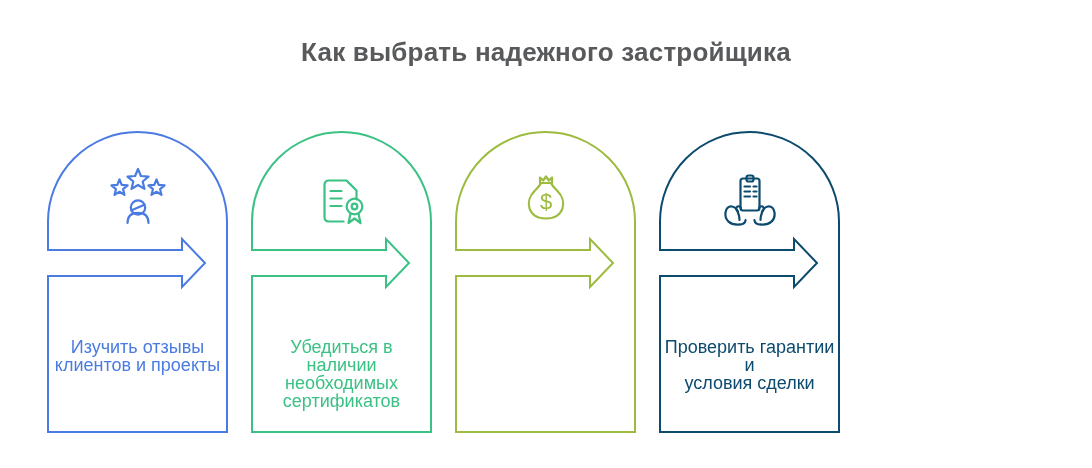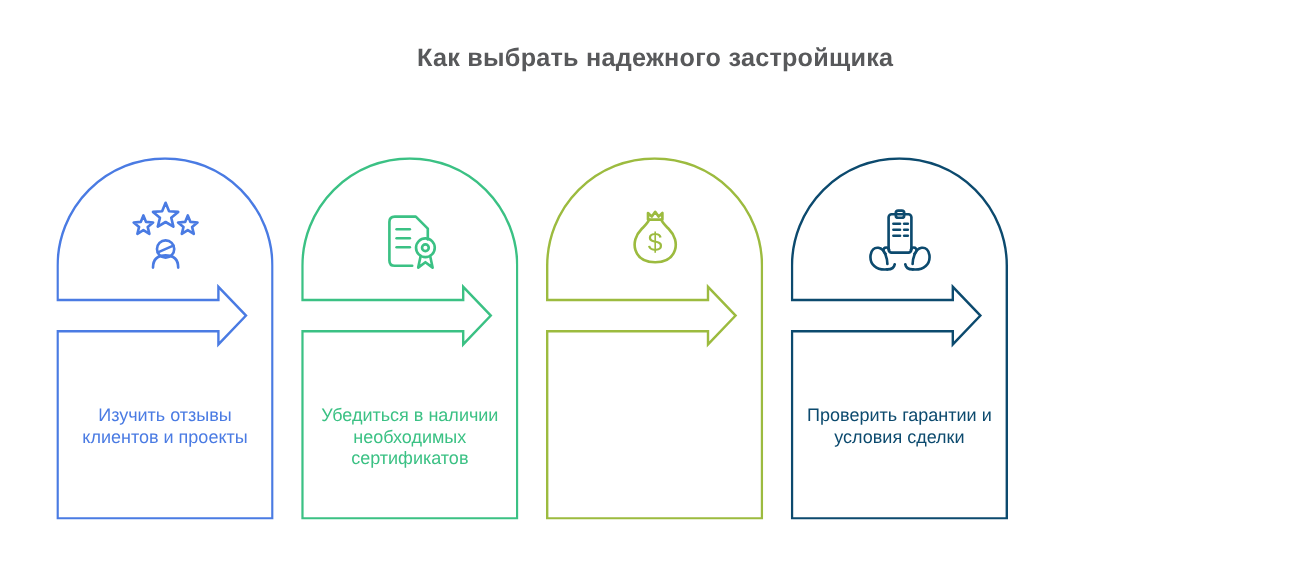--- a/index.html
+++ b/index.html
@@ -11,21 +11,21 @@
     overflow: hidden;
     font-family: "Liberation Sans", sans-serif;
   }
   .title {
     position: absolute;
     top: 37px;
     left: 0;
     width: 100%;
     margin: 0;
     text-align: center;
-    font-size: 21px;
+    font-size: 26px;
     font-weight: 700;
     letter-spacing: 0.2px;
   }
   .cards-row {
     position: absolute;
     left: 47px;
     top: 131px;
     display: flex;
     gap: 23px;
   }
@@ -72,21 +72,21 @@
     fill: currentColor;
     stroke: none;
     font-family: "Liberation Sans", sans-serif;
   }
   .label {
     position: absolute;
     top: 207px;
     left: 4px;
     right: 4px;
     text-align: center;
-    font-size: 15px;
+    font-size: 18px;
     line-height: 18px;
     white-space: pre-line;
   }
 </style>
 </head>
 <body>
 
 <div class="canvas" style="background: rgb(255, 255, 255);">
   <h1 class="title" style="color: rgb(88, 89, 91);">Как выбрать надежного застройщика</h1>
   <div class="cards-row" id="cards-row">

